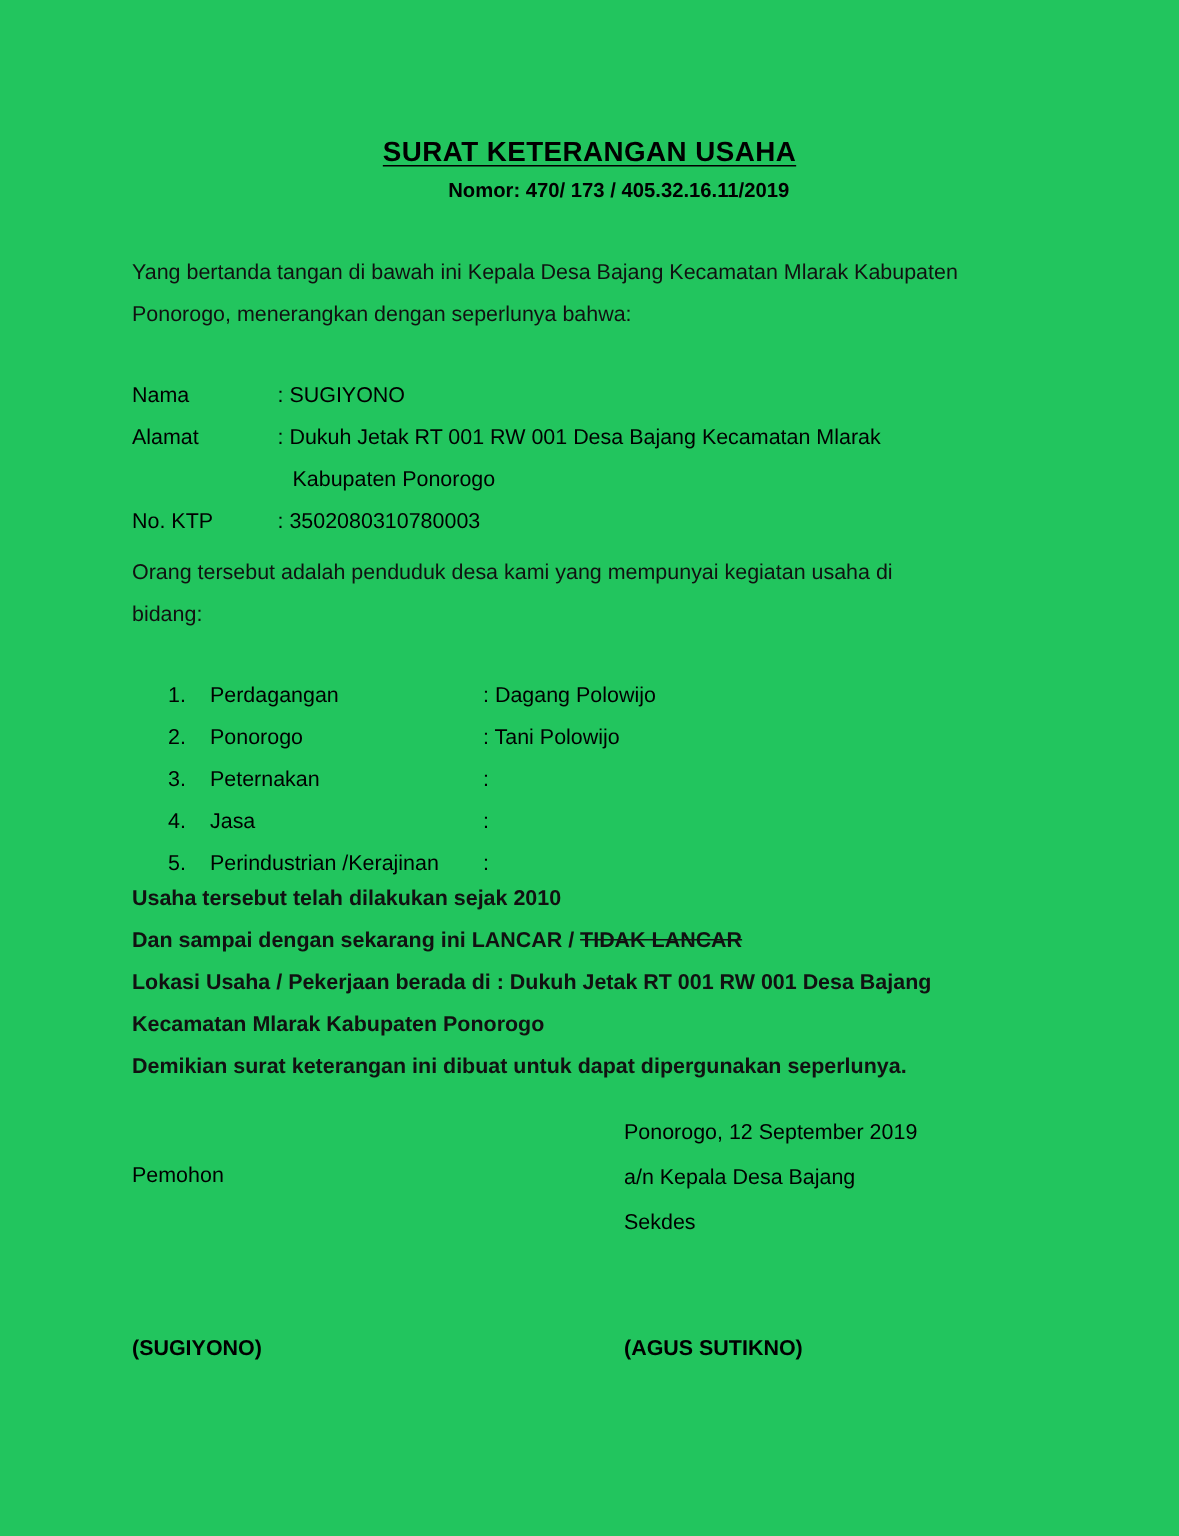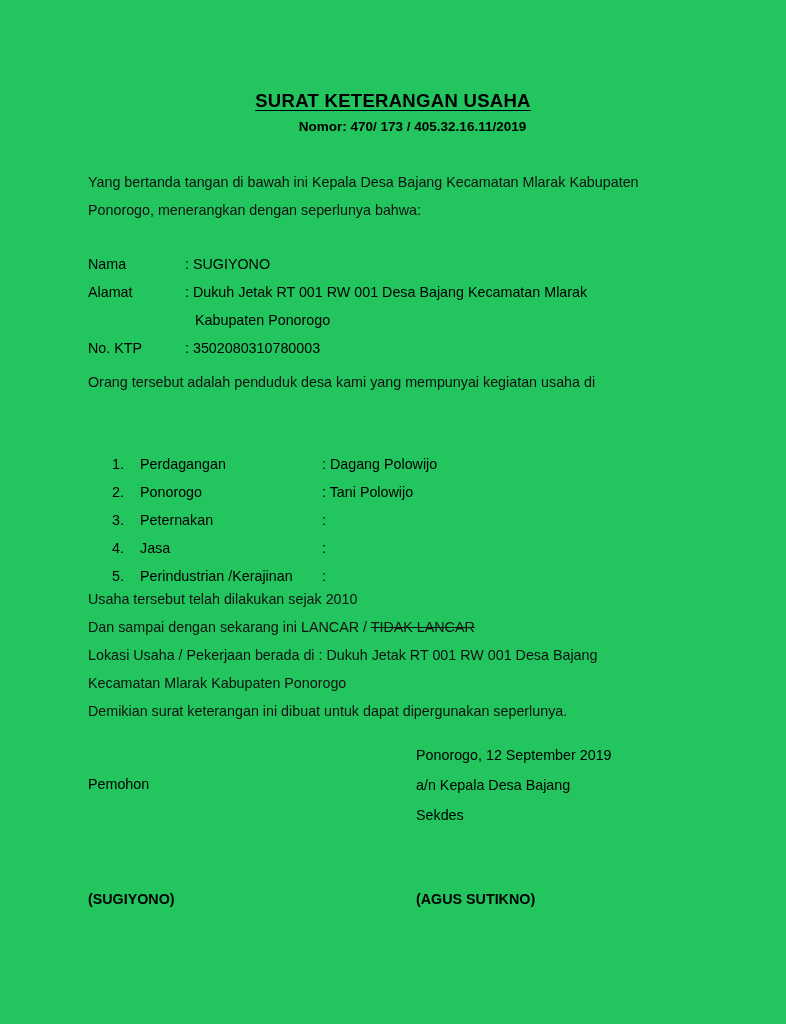--- a/index.html
+++ b/index.html
@@ -119,20 +119,21 @@
   }
   .biz-val {
     flex: 1 1 auto;
     white-space: pre;
   }
 
   
   .closing {
     top: 585px;
     width: 620px;
+    font-weight: bold;
   }
   .closing .ln { display: block; }
   .strike {
     text-decoration: line-through;
   }
 
   
   .sig-right {
     position: absolute;
     left: 416px;
@@ -195,20 +196,21 @@
       <span class="id-value-cont">Kabupaten Ponorogo</span>
     </div>
     <div class="id-row">
       <span class="id-label">No. KTP</span>
       <span class="id-value">: 3502080310780003</span>
     </div>
   </div>
 
   <div class="body-text para2">
     <span class="ln">Orang tersebut adalah penduduk desa kami yang mempunyai kegiatan usaha di</span>
+    <span class="ln">bidang:</span>
   </div>
 
   <div class="biz-list">
     <div class="biz-row">
       <span class="biz-num">1.</span>
       <span class="biz-name">Perdagangan</span>
       <span class="biz-val">: Dagang Polowijo</span>
     </div>
     <div class="biz-row">
       <span class="biz-num">2.</span>

